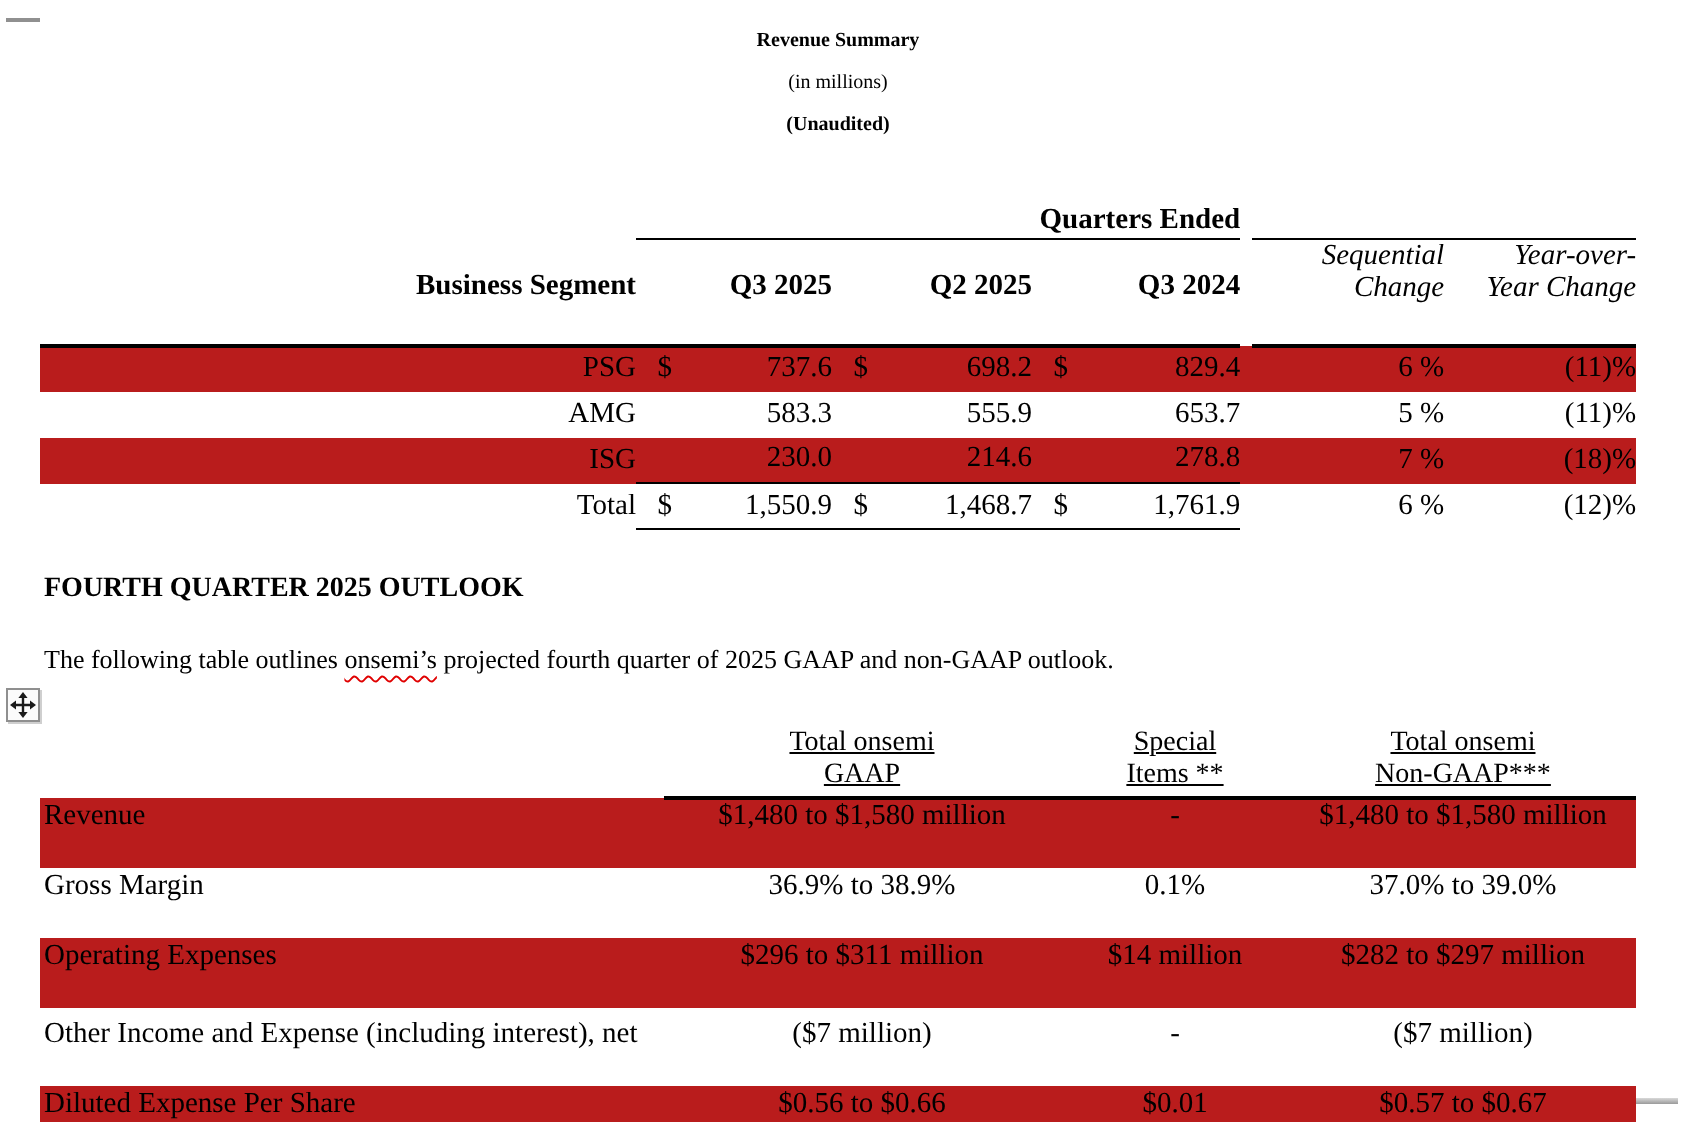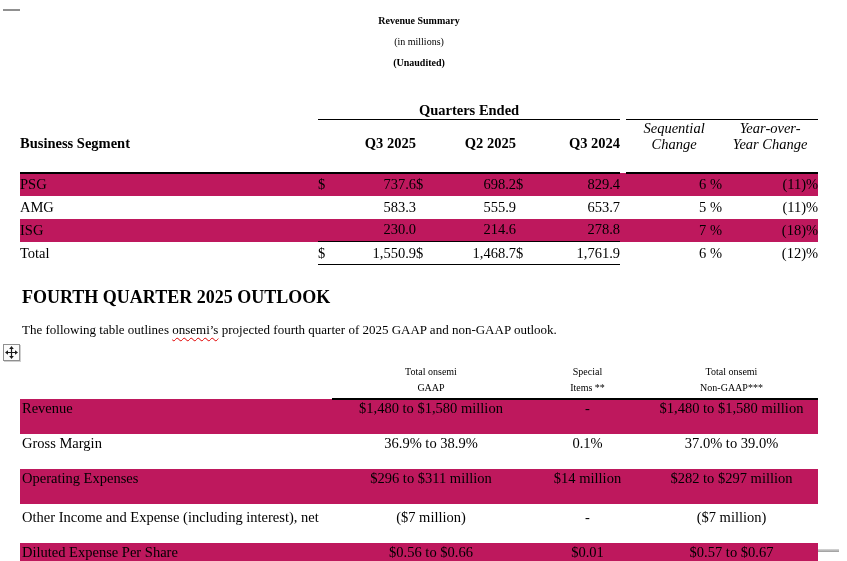--- a/index.html
+++ b/index.html
@@ -20,57 +20,57 @@
   .br-dash { left: 812px; top: 549px; width: 27px; height: 3px;
              background: linear-gradient(#d9d9d9, #9a9a9a); }
 
   
   .title-block { left: 20px; top: 10px; width: 798px; text-align: center;
                  font-size: 10px; line-height: 21px; }
 
   
   table.t1 { position: absolute; left: 20px; top: 101px; width: 798px;
              border-collapse: collapse; table-layout: fixed; font-size: 14.5px; }
-  table.t1 td { padding: 0; overflow: hidden; white-space: nowrap; }
+  table.t1 td { padding: 0; overflow: hidden; white-space: nowrap; text-align: right; }
   tr.qe-row td { height: 18px; vertical-align: bottom; }
   td.qe { font-weight: bold; text-align: center; border-bottom: 1px solid #000; padding-bottom: 1px; }
   td.qe-line { border-bottom: 1px solid #000; }
   tr.hdr1 td { vertical-align: bottom; border-bottom: 2px solid #000; padding-bottom: 20px; height: 38px; }
   tr.hdr1 td.spacer { border-bottom: none; }
   td.ital { font-style: italic; text-align: center; font-size: 14.5px; line-height: 16px; }
   tr.data td { height: 23px; vertical-align: middle; }
-  tr.shaded td { background: #be185d; }
+  tr.shaded td { background: #b91c1c; }
   td.lbl { padding-left: 2px; }
   td.indent { padding-left: 26px; }
   td.num { text-align: right; }
   td.d1 { padding-left: 4px; }  td.d2 { padding-left: 9px; }  td.d3 { padding-left: 11px; }
   td.v1 { padding-right: 3px; } td.v2 { padding-right: 3px; } td.v3 { padding-right: 7px; }
   td.h1 { padding-right: 3px; } td.h2 { padding-right: 3px; } td.h3 { padding-right: 7px; }
   td.seq { padding-right: 15px; }
   td.yoy { padding-right: 3px; }
   td.uline { border-bottom: 1px solid #000; }
 
   
-  .outlook-heading { left: 22px; top: 287px; font-size: 18px; font-weight: bold; }
+  .outlook-heading { left: 22px; top: 287px; font-size: 14px; font-weight: bold; }
   .intro { left: 22px; top: 322px; width: 800px; font-size: 13px; }
   .misspelled { text-decoration-line: underline; text-decoration-style: wavy;
                 text-decoration-color: #e00000; text-decoration-thickness: 1px;
                 text-underline-offset: 3px; }
 
   .move-handle { left: 3px; top: 344px; width: 17px; height: 17px;
                  border: 1px solid #8f8f8f; background: #fbfbfb;
                  box-shadow: 1px 1px 0 #cfcfcf;
                  display: flex; align-items: center; justify-content: center; }
 
   
   table.t2 { position: absolute; left: 20px; top: 363px; width: 798px;
              border-collapse: collapse; table-layout: fixed; font-size: 14.5px; }
   table.t2 td { padding: 0; }
   tr.hdr2 td { vertical-align: bottom; text-align: center; line-height: 16px;
-               padding-bottom: 2px; height: 36px; font-size: 10px; }
+               padding-bottom: 2px; height: 36px; font-size: 14px; text-decoration: underline; }
   tr.hdr2 td.colhead { border-bottom: 2px solid #000; }
   tr.odata td { height: 23px; vertical-align: bottom; padding-bottom: 17px; text-align: center; }
   tr.odata td.olbl { text-align: left; padding-left: 2px; padding-right: 6px;
                      white-space: normal; line-height: 18px; }
   tr.tall td { height: 39px; margin-top: 18px; }
 </style>
 </head>
 <body>
 
 <div class="abs tl-dash"></div>

